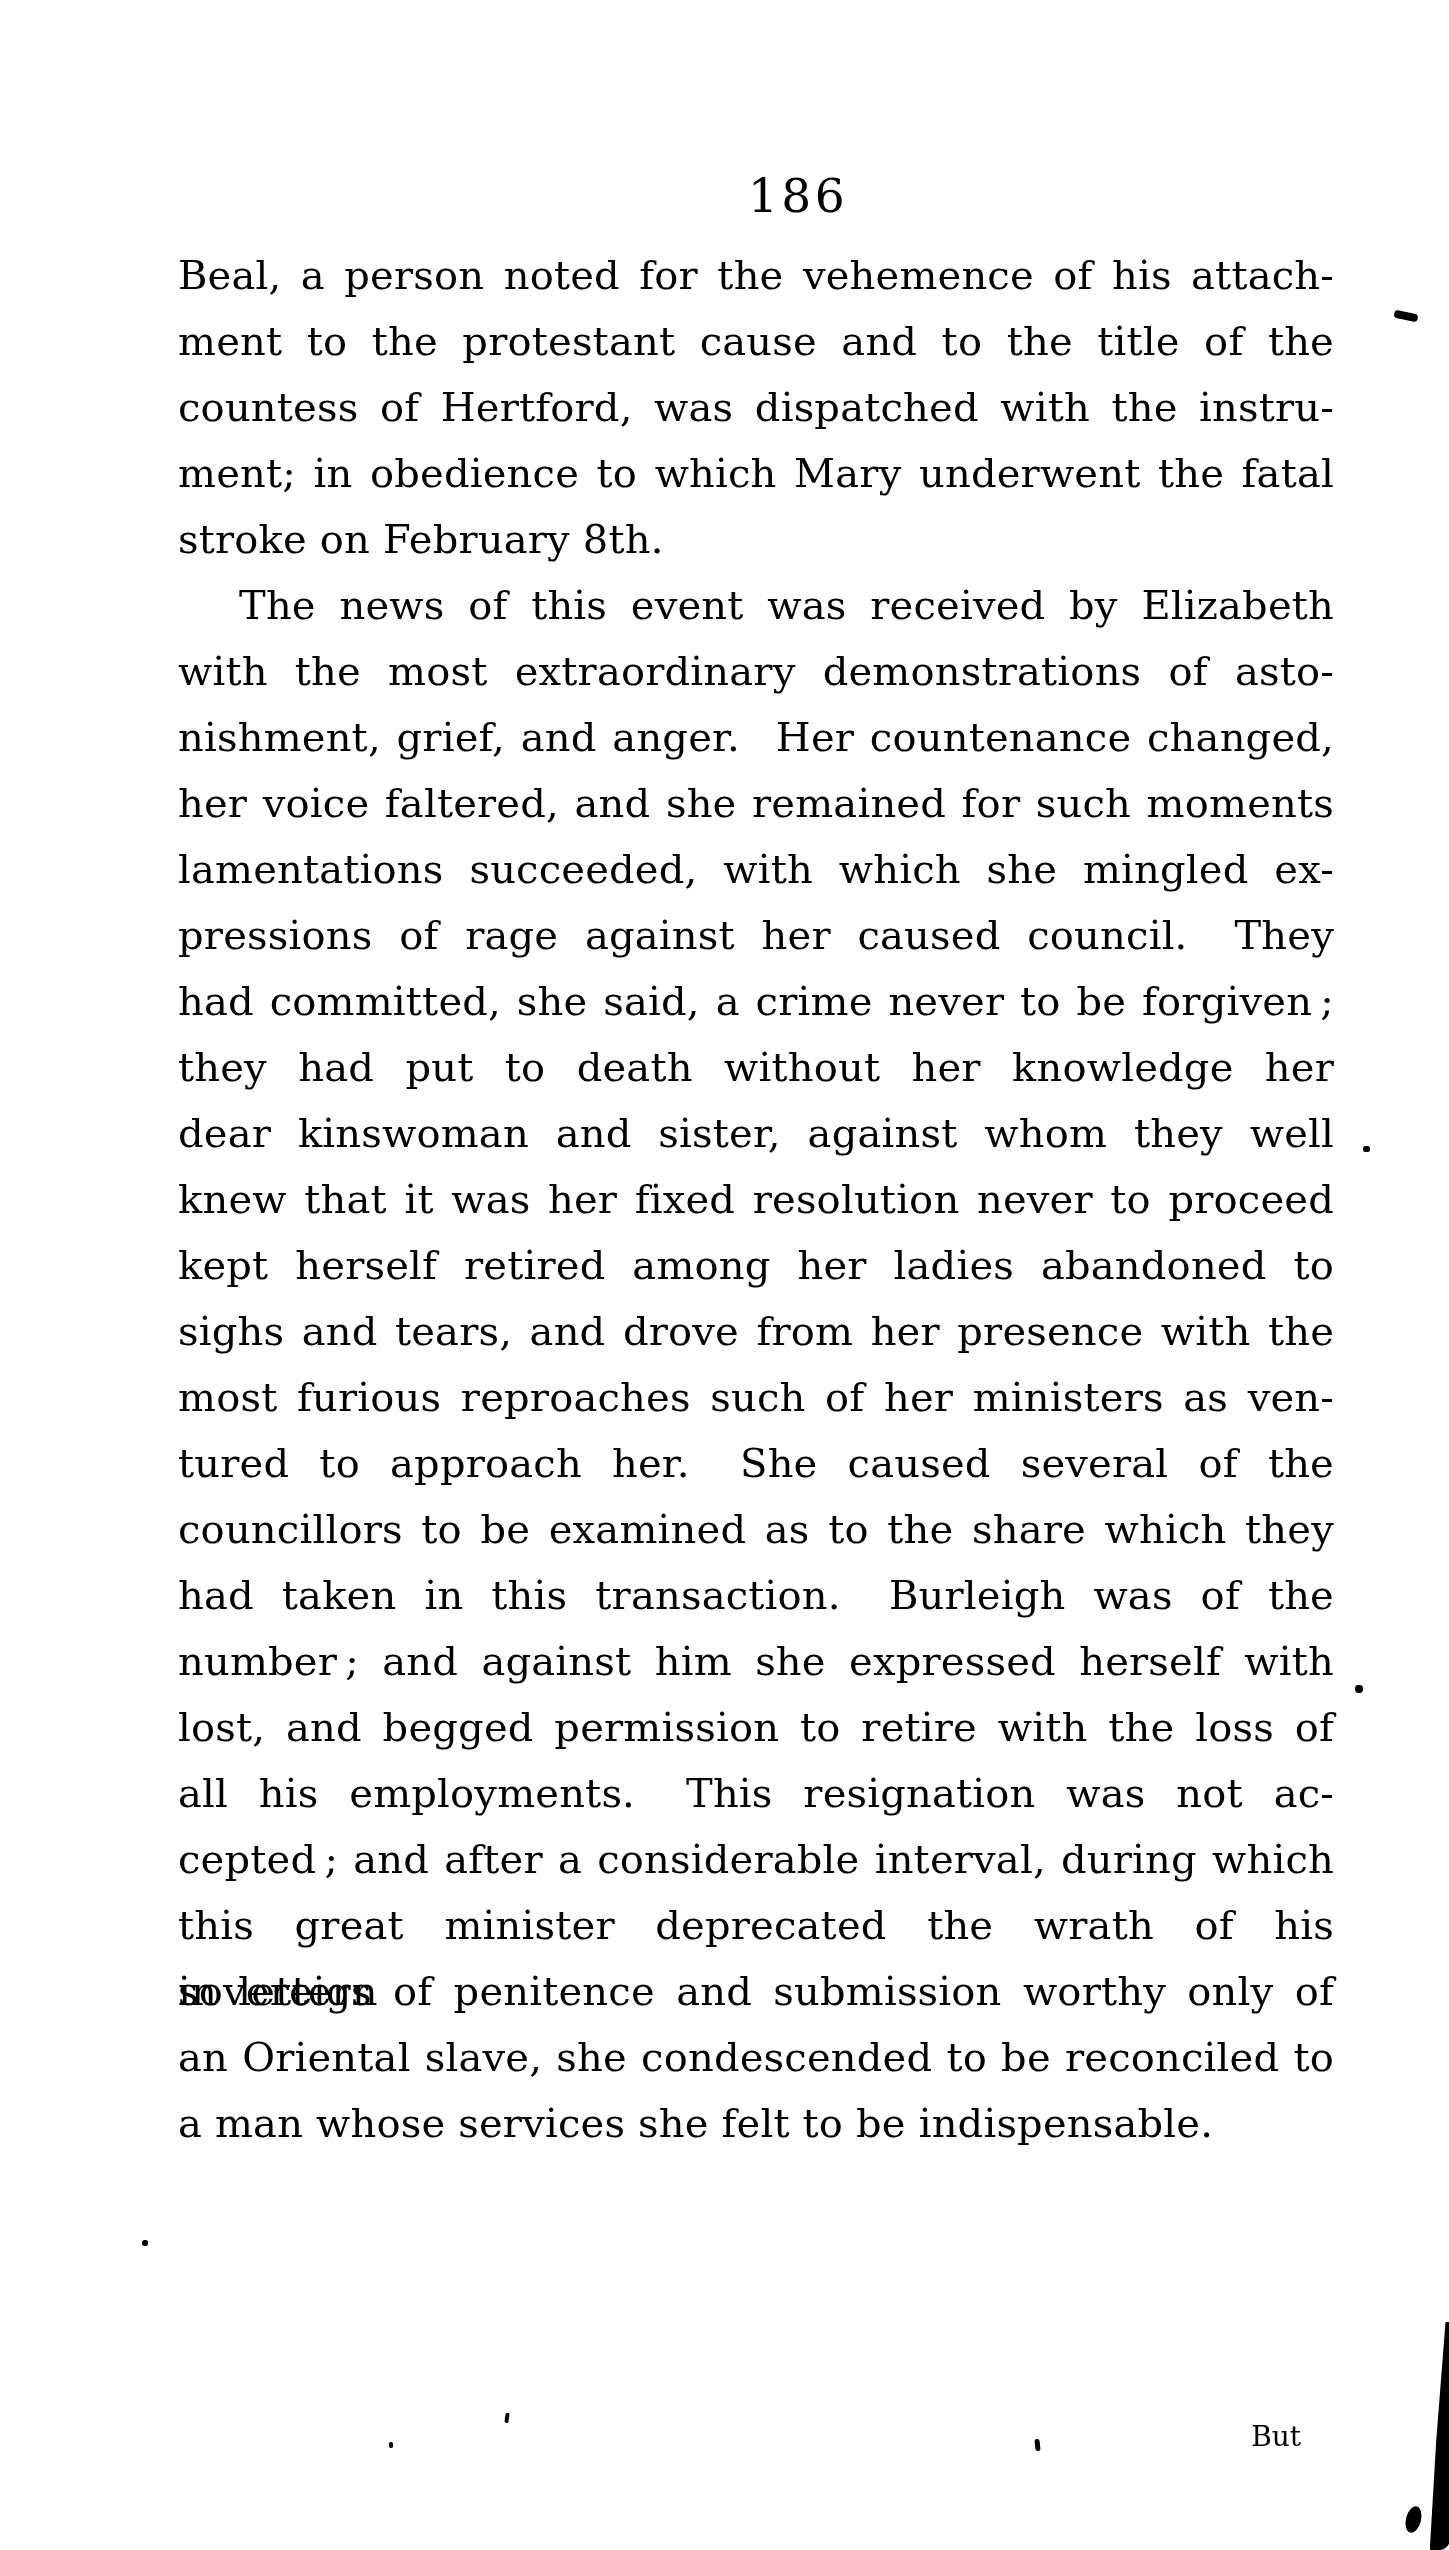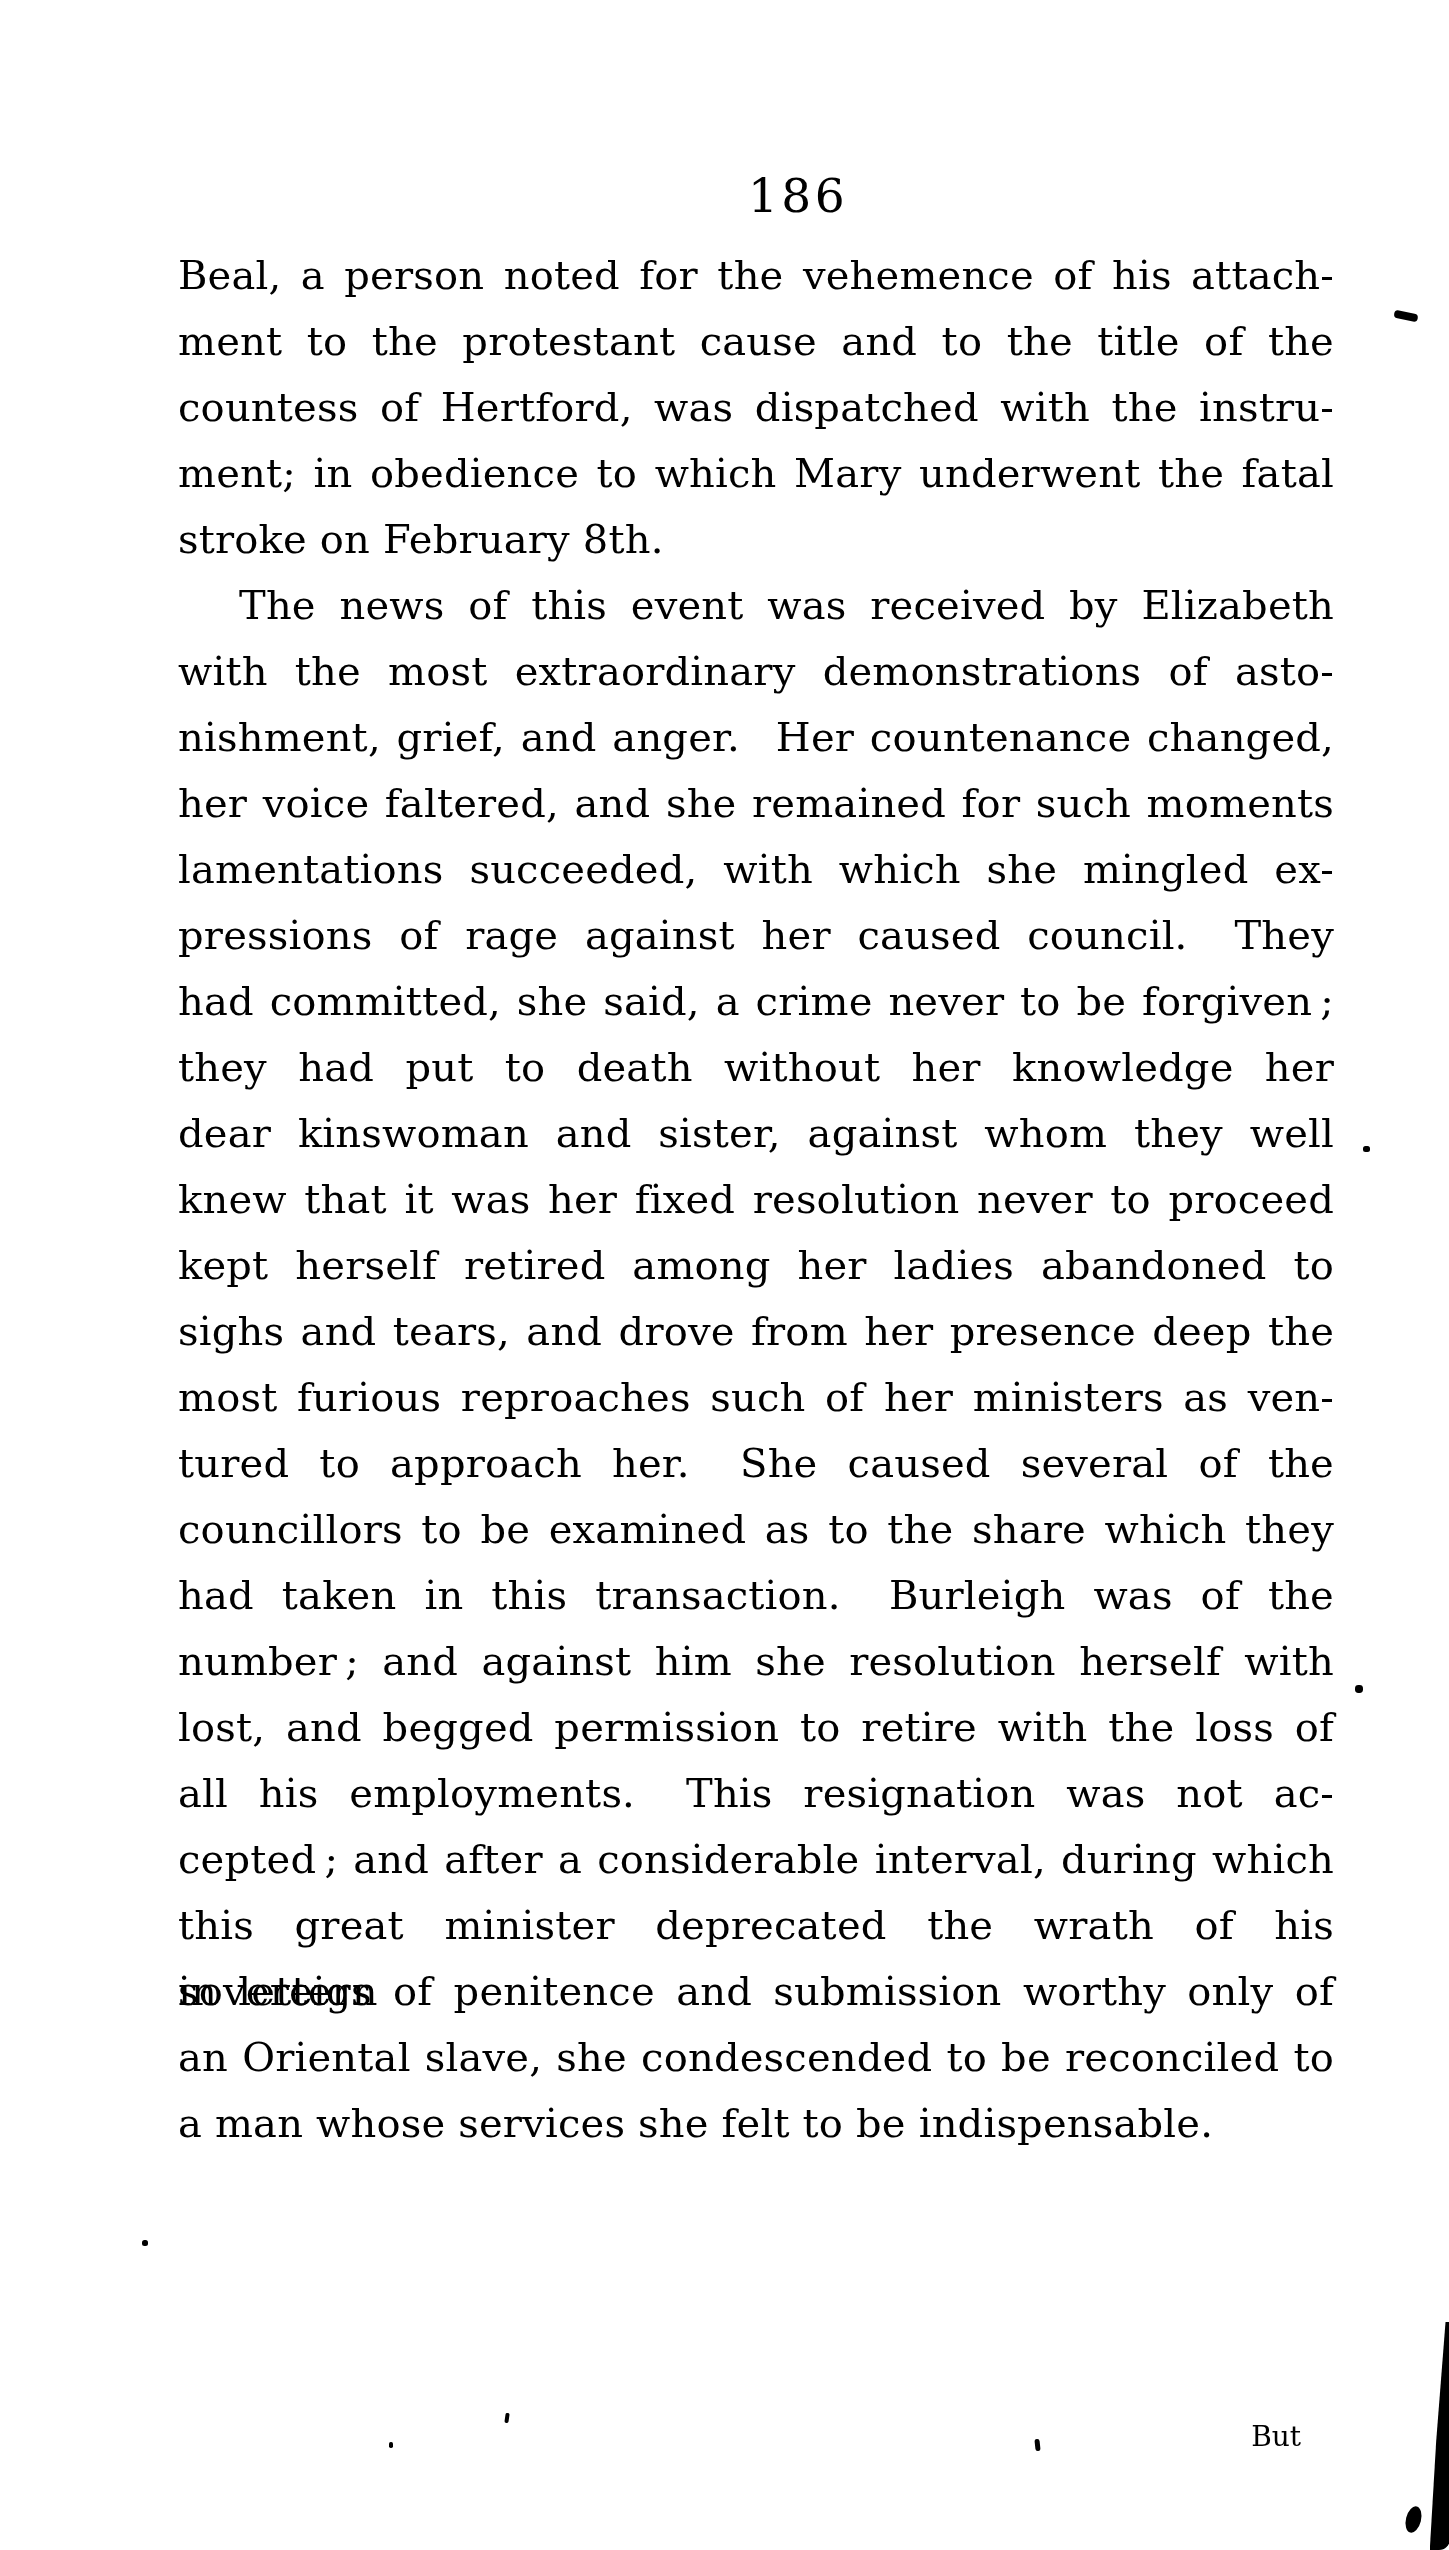--- a/index.html
+++ b/index.html
@@ -75,26 +75,26 @@
       <div class="line">with the most extraordinary demonstrations of asto-</div>
       <div class="line">nishment, grief, and anger.  Her countenance changed,</div>
       <div class="line">her voice faltered, and she remained for such moments</div>
       <div class="line">lamentations succeeded, with which she mingled ex-</div>
       <div class="line">pressions of rage against her caused council.  They</div>
       <div class="line">had committed, she said, a crime never to be forgiven ;</div>
       <div class="line">they had put to death without her knowledge her</div>
       <div class="line">dear kinswoman and sister, against whom they well</div>
       <div class="line">knew that it was her fixed resolution never to proceed</div>
       <div class="line">kept herself retired among her ladies abandoned to</div>
-      <div class="line">sighs and tears, and drove from her presence deep the</div>
+      <div class="line">sighs and tears, and drove from her presence with the</div>
       <div class="line">most furious reproaches such of her ministers as ven-</div>
       <div class="line">tured to approach her.  She caused several of the</div>
       <div class="line">councillors to be examined as to the share which they</div>
       <div class="line">had taken in this transaction.  Burleigh was of the</div>
-      <div class="line">number ; and against him she resolution herself with</div>
+      <div class="line">number ; and against him she expressed herself with</div>
       <div class="line">lost, and begged permission to retire with the loss of</div>
       <div class="line">all his employments.  This resignation was not ac-</div>
       <div class="line">cepted ; and after a considerable interval, during which</div>
       <div class="line">this great minister deprecated the wrath of his sovereign</div>
       <div class="line">in letters of penitence and submission worthy only of</div>
       <div class="line">an Oriental slave, she condescended to be reconciled to</div>
       <div class="line noj">a man whose services she felt to be indispensable.</div>
     </div>
 
   <div class="catchword">But</div>

